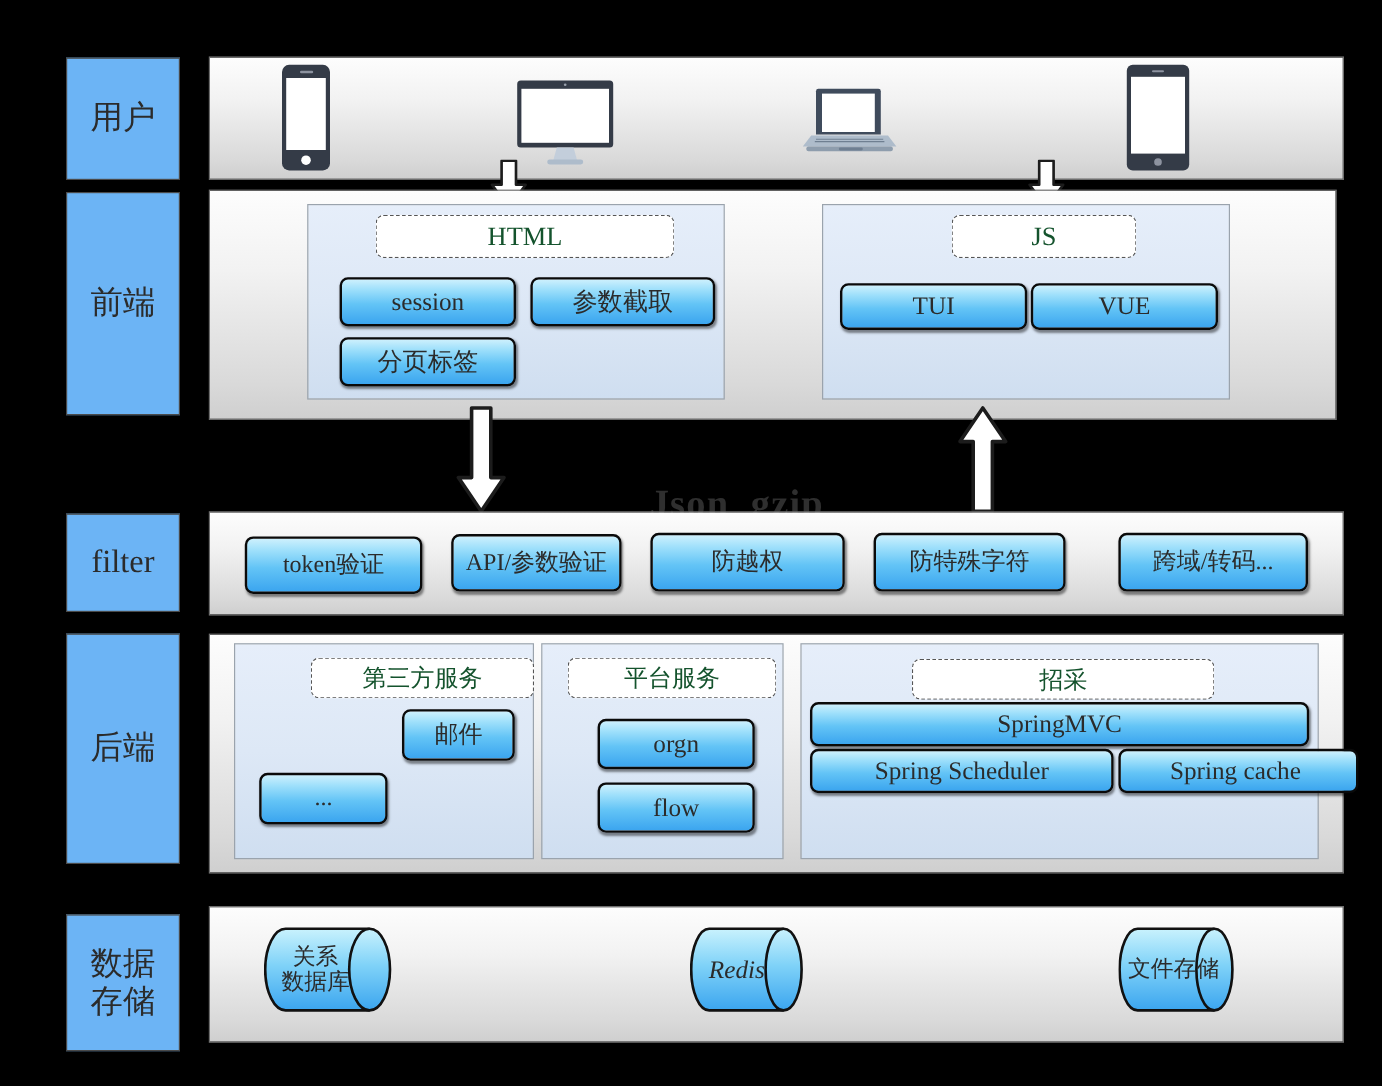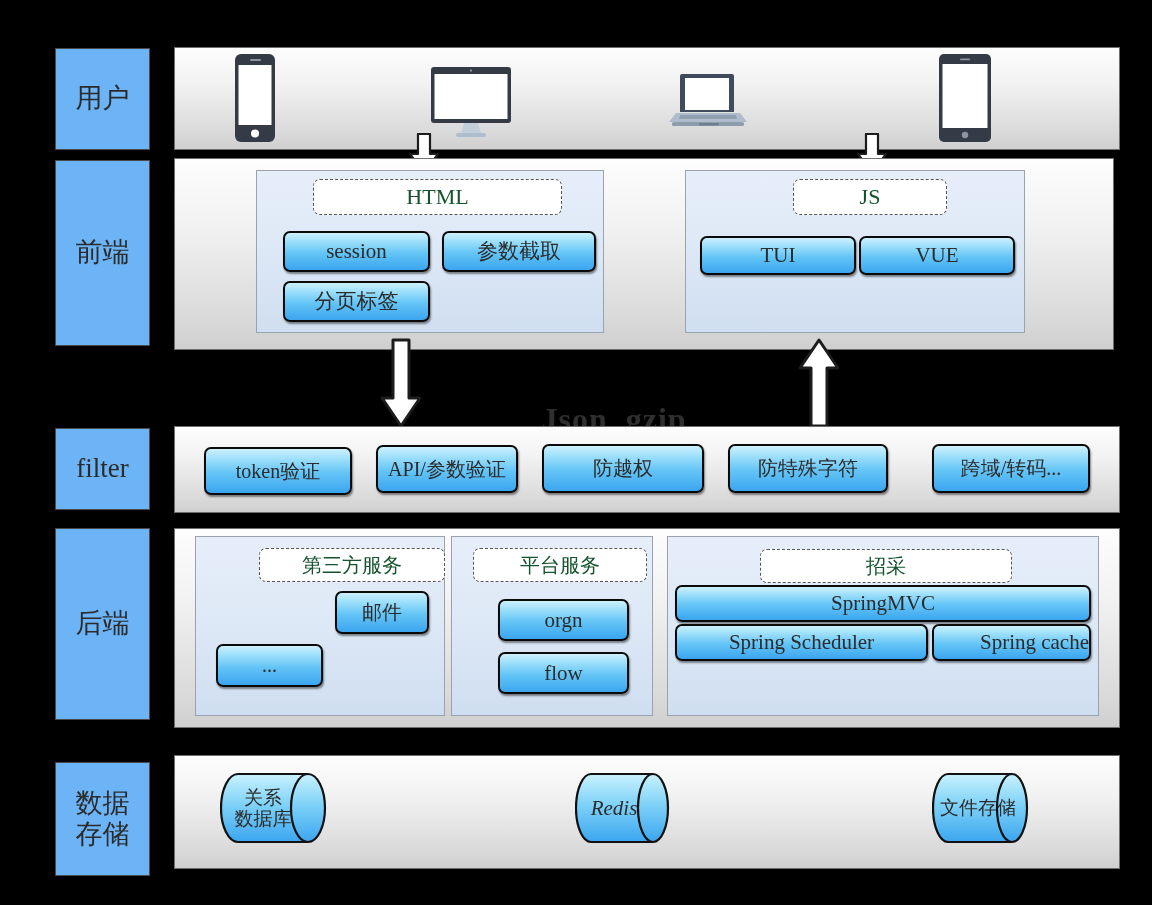--- a/index.html
+++ b/index.html
@@ -36,21 +36,21 @@
   .plate{
     position:absolute;background:#ffffff;border:1.5px dashed #555;
     border-radius:7px;display:flex;align-items:center;justify-content:center;
     color:#14532d;
   }
 
   
   .btn{
     position:absolute;border:2.5px solid #0a0a0a;border-radius:7px;
     background:linear-gradient(to bottom,#cdf0fd 0%,#9fe0fb 22%,#63c4f6 55%,#3ba5ef 100%);
-    display:flex;align-items:center;justify-content:center;text-align:right;
+    display:flex;align-items:center;justify-content:center;text-align:left;
     color:#2b2b2b;line-height:1.05;
     box-shadow:1px 2px 2px rgba(0,0,0,.45);
     overflow:visible;white-space:nowrap;
   }
 
   
   .cyl{position:absolute;}
   .cyl svg{position:absolute;left:0;top:0;}
   .cyl .cyl-label{
     position:absolute;left:0;top:0;right:26px;bottom:0;
@@ -235,21 +235,21 @@
   <div class="group" style="left:667px;top:536px;width:430px;height:178px;"></div>
   <div class="plate" style="left:760px;top:549px;width:250px;height:32px;font-size:20px;">
     <span>招采</span>
   </div>
   <div class="btn" style="left:675px;top:585px;width:412px;height:33px;font-size:21px;">
     <span>SpringMVC</span>
   </div>
   <div class="btn" style="left:675px;top:624px;width:249px;height:33px;font-size:21px;">
     <span>Spring Scheduler</span>
   </div>
-  <div class="btn" style="left:932px;top:624px;width:155px;height:33px;font-size:21px;line-height:1.0;">
+  <div class="btn" style="left:932px;top:624px;width:155px;height:33px;font-size:21px;line-height:1.0;padding-left:41px;">
     <span style="display:block;width:100%;white-space:normal;">Spring cache</span>
   </div>
 
   <div class="row-panel" style="left:174px;top:755px;width:944px;height:112px;"></div>
 
   <div class="cyl" style="left:220px;top:772px;width:112px;height:73px;">
     <svg width="112" height="73" viewBox="0 0 112 73">
       <defs>
         <linearGradient id="cg1" x1="0" y1="0" x2="0" y2="1">
           <stop offset="0" stop-color="#c9f2fd"></stop>

